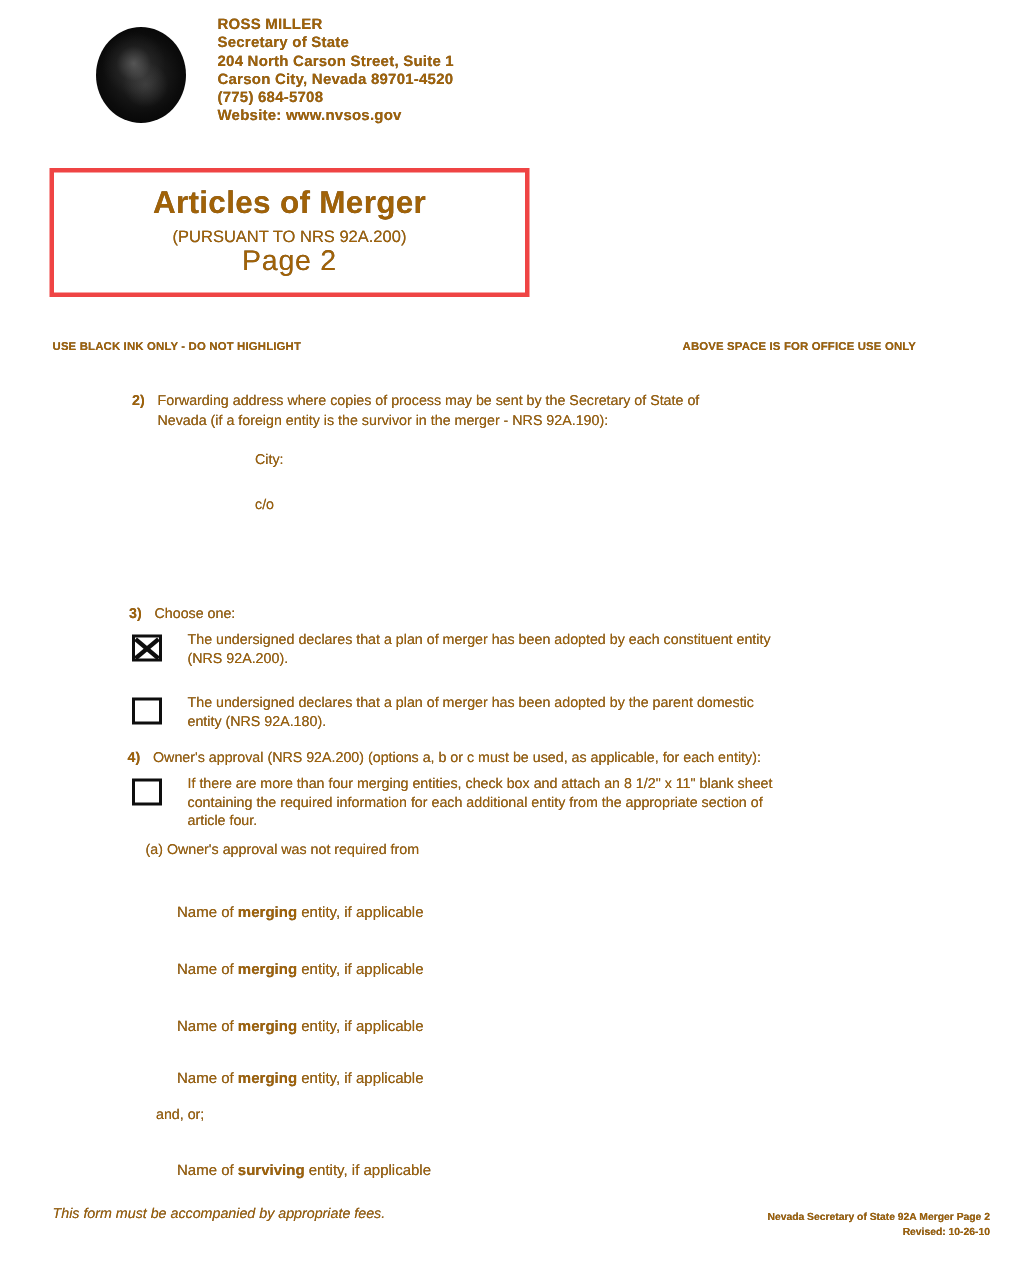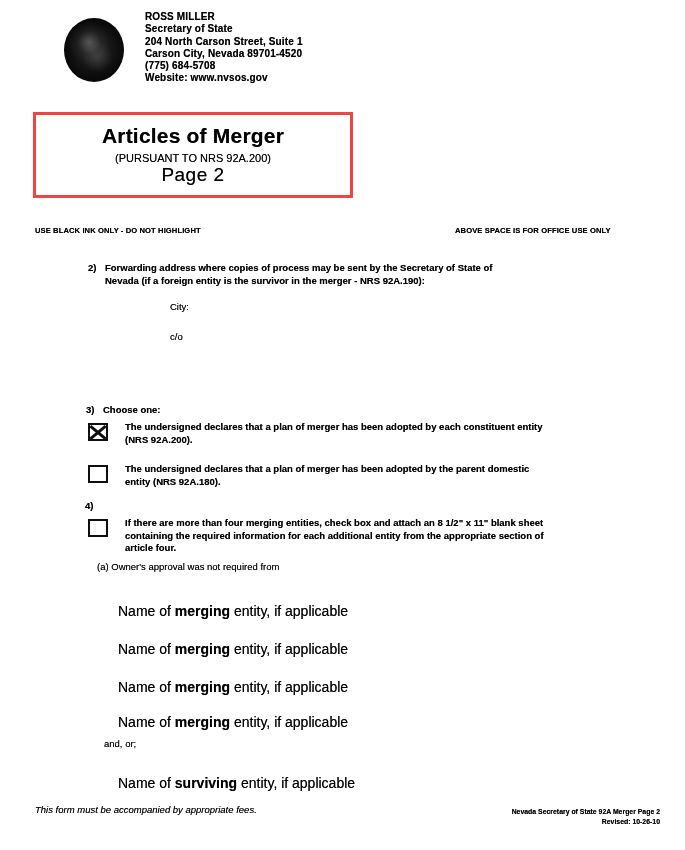--- a/index.html
+++ b/index.html
@@ -1,18 +1,18 @@
 <!DOCTYPE html>
 <html><head>
 <meta charset="utf-8">
 <style>
   html,body { margin:0; padding:0; background:#ffffff; }
   .page {
     position:relative; width:685px; height:850px; background:#ffffff;
-    font-family:"Liberation Sans", sans-serif; color:#000000;
+    font-family:"Liberation Sans", sans-serif; color:#a16207;
     overflow:hidden;
     text-shadow:0 0 0.35px rgba(20,20,20,0.65);
   }
   .seal {
     position:absolute; left:64px; top:18px; width:60px; height:64px;
     border-radius:50%;
     background:
       radial-gradient(circle at 42% 38%, rgba(130,130,130,0.55) 0%, rgba(60,60,60,0.25) 22%, rgba(0,0,0,0) 40%),
       radial-gradient(circle at 55% 60%, rgba(90,90,90,0.5) 0%, rgba(0,0,0,0) 30%),
       radial-gradient(circle at 50% 50%, #2a2a2a 0%, #0c0c0c 60%, #000 100%);
@@ -24,33 +24,33 @@
   .title-box {
     position:absolute; left:33px; top:112px; width:314px; height:80px;
     border:3px solid #ef4444; text-align:center; background:#fff;
   }
   .title-box .title   { margin-top:9px; font-size:21px; font-weight:bold; letter-spacing:0.2px; }
   .title-box .subtitle{ margin-top:4px; font-size:11px; font-weight:normal; }
   .title-box .pageno  { margin-top:0px; font-size:19px; font-weight:normal; letter-spacing:0.5px; }
   .inst { position:absolute; top:226px; font-size:7.6px; font-weight:bold; letter-spacing:0.1px; }
   .inst.left  { left:35px; }
   .inst.right { left:455px; }
-  .p  { position:absolute; font-size:9.5px; font-weight:bold; line-height:12.6px; white-space:pre-line; }
+  .p  { position:absolute; font-size:9.5px; font-weight:normal; line-height:12.6px; white-space:pre-line; }
   .num { position:absolute; font-size:9.5px; font-weight:bold; }
   .plain { font-weight:normal; }
   .checkbox {
     position:absolute; width:16px; height:14px; border:2.5px solid #0e0e0e; background:#fff;
   }
   .checkbox.checked::before, .checkbox.checked::after {
     content:""; position:absolute; left:-2px; width:20px; height:3px;
     top:50%; margin-top:-1.5px; background:#0e0e0e;
   }
   .checkbox.checked::before { transform:rotate(40deg); }
   .checkbox.checked::after  { transform:rotate(-40deg); }
-  .entity-line { position:absolute; left:118px; font-size:14px; font-weight:normal; }
+  .entity-line { position:absolute; left:118px; font-size:10px; font-weight:normal; }
   .entity-line .b { font-weight:bold; }
   .footer-left  { position:absolute; left:35px; top:804px; font-size:9.5px; font-style:italic; font-weight:normal; }
   .footer-right { position:absolute; right:25px; top:807px; font-size:6.9px; font-weight:bold; text-align:right; line-height:9.5px; }
 </style>
 </head>
 <body>
 
 <div class="page">
 
   <div class="seal"></div>
@@ -83,20 +83,21 @@
 
   <span class="checkbox checked" style="left:88px; top:423px;"></span>
   <div class="p" style="left:125px; top:421px; width:500px;">The undersigned declares that a plan of merger has been adopted by each constituent entity
 (NRS 92A.200).</div>
 
   <span class="checkbox" style="left:88px; top:465px;"></span>
   <div class="p" style="left:125px; top:463px; width:500px;">The undersigned declares that a plan of merger has been adopted by the parent domestic
 entity (NRS 92A.180).</div>
 
   <span class="num" style="left:85px; top:500px;">4)</span>
+  <div class="p" style="left:102px; top:500px; width:540px;">Owner's approval (NRS 92A.200) (options a, b or c must be used, as applicable, for each entity):</div>
 
   <span class="checkbox" style="left:88px; top:519px;"></span>
   <div class="p" style="left:125px; top:517px; width:510px;">If there are more than four merging entities, check box and attach an 8 1/2" x 11" blank sheet
 containing the required information for each additional entity from the appropriate section of
 article four.</div>
 
   <div class="p plain" style="left:97px; top:561px;">(a) Owner's approval was not required from</div>
 
   <div class="entity-line" style="top:603px;">
     <span>Name of </span><span class="b">merging</span><span> entity, if applicable</span>

